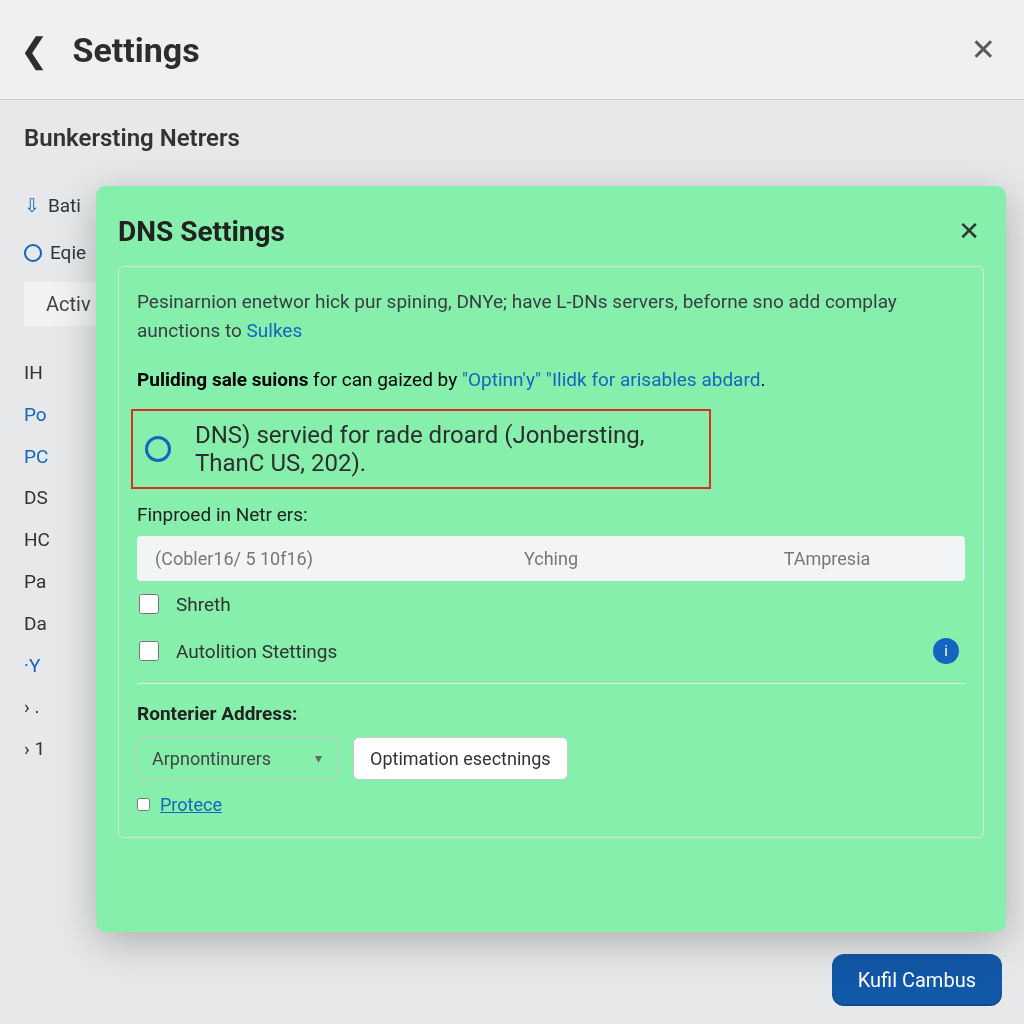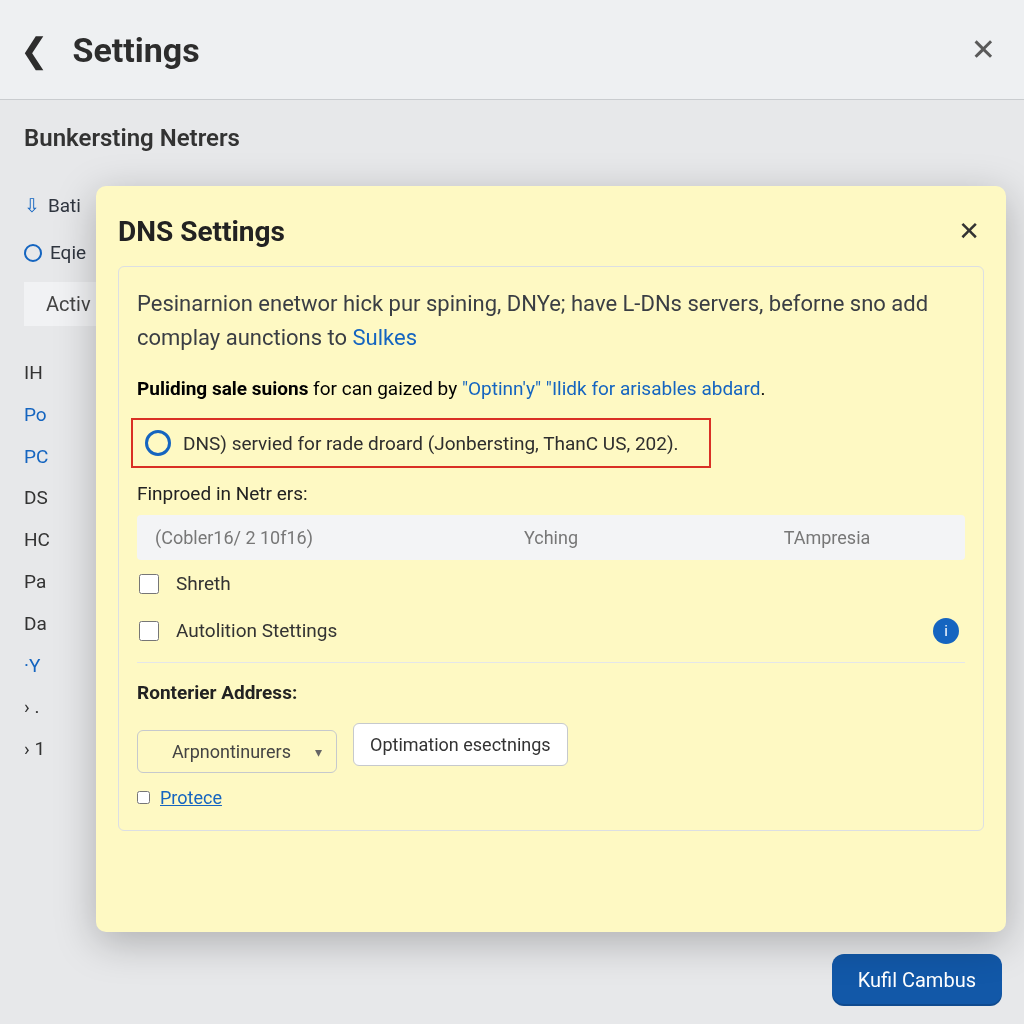--- a/index.html
+++ b/index.html
@@ -21,38 +21,38 @@
   .page-heading { font-size: 24px; font-weight: 600; color: #333; margin-bottom: 30px; }
   .bg-row { font-size: 19px; color: #303640; padding: 12px 0; display: flex; align-items: center; gap: 8px; }
   .bg-row .dot { width: 18px; height: 18px; border: 2px solid #1565c0; border-radius: 50%; display:inline-block;}
   .bg-tab { background:#f1f2f4; display:inline-block; padding:10px 22px; font-size:20px; color:#444; margin-top:6px;}
   .bg-list { margin-top: 26px; font-size: 19px; color: #333; line-height: 2.2; }
   .bg-list .blue { color:#1565c0; }
 
   
   .modal {
     position: absolute; left: 96px; top: 186px; width: 910px; height: 746px;
-    background: #fef9c3; border-radius: 10px; box-shadow: 0 10px 40px rgba(0,0,0,.25);
+    background: #86efac; border-radius: 10px; box-shadow: 0 10px 40px rgba(0,0,0,.25);
     padding: 26px 22px 20px 22px;
   }
   .modal-head { display:flex; align-items:center; justify-content:space-between; }
   .modal-head h2 { font-size: 28px; font-weight: 700; color: #222; }
   .modal-head .x { font-size: 26px; color: #333; cursor:pointer; padding:4px;}
   .tabs { display:flex; gap: 80px; margin-top: 14px; border-bottom: 1px solid #e1e3e6; font-size: 20px; }
   .tab { padding: 10px 4px 12px 4px; color:#6a6f76; cursor:pointer; }
   .tab.active { color:#1565c0; border-bottom: 3px solid #1565c0; font-weight:500;}
   .panel { border:1px solid #dcdfe3; border-radius:6px; margin-top: 16px; padding: 20px 18px 22px 18px; }
-  .desc { font-size: 22px; color: #3a3e44; line-height: 1.55; }
+  .desc { font-size: 19px; color: #3a3e44; line-height: 1.55; }
   .desc a, .link { color:#1565c0; text-decoration:none; }
   .subdesc { margin-top: 22px; font-size:19px; }
   .subdesc .bold { font-weight:700; }
 
   .highlight {
     border: 2.5px solid #d93025; padding: 10px 12px; margin: 18px -6px 14px -6px;
-    display:flex; align-items:center; gap: 12px; font-size: 19px; color:#2e2e2e;
+    display:flex; align-items:center; gap: 24px; font-size: 24px; color:#2e2e2e;
     width: 580px;
   }
   .radio {
     width: 26px; height:26px; border:3px solid #1565c0; border-radius:50%; flex:none;
   }
 
   .section-label { font-weight:400; font-size:19px; color:#222; margin-top:6px;}
   .table-head {
     display:flex; background:#f3f4f6; margin-top:10px; border-radius:4px;
     font-size:18px; color:#777;
@@ -62,21 +62,21 @@
 
   .check-row { display:flex; align-items:center; gap:17px; font-size:19px; color:#333; padding:12px 2px; position:relative;}
   .check-row input[type=checkbox]{ width:20px; height:20px; }
   .info-dot { position:absolute; right:6px; width:26px; height:26px; background:#1565c0; border-radius:50%; color:#fff; font-size:15px; display:flex; align-items:center; justify-content:center;}
 
   .divider { height:1px; background:#e4e6e9; margin: 8px 0 18px 0;}
 
   .controls { display:flex; gap:16px; align-items:center;}
   .select {
     border:1px solid #c6c9cd; border-radius:6px; padding:10px 14px; font-size:18px; color:#444;
-    display:flex; align-items:center; gap:24px; cursor:pointer; min-width:200px; justify-content:flex-end;margin-top:14px;
+    display:flex; align-items:center; gap:24px; cursor:pointer; min-width:200px; justify-content:space-between;
   }
   .select .chev { color:#666; font-size:14px;}
   .btn-outline {
     border:1px solid #c6c9cd; border-radius:6px; padding:10px 16px; font-size:18px; color:#333; background:#fff; cursor:pointer;
   }
   .small-check { display:flex; align-items:center; gap:10px; margin-top:14px; font-size:18px;}
   .small-check a { color:#1565c0;}
 
   
   .primary-btn {
@@ -138,21 +138,21 @@
       <span class="bold">Puliding sale suions</span><span> for can gaized by </span><a href="#" class="link">"Optinn'y"</a> <a href="#" class="link">"Ilidk for arisables abdard</a><span>.</span>
     </p>
 
     <div class="highlight">
       <span class="radio"></span>
       <span>DNS) servied for rade droard (Jonbersting, ThanC US, 202).</span>
     </div>
 
     <div class="section-label">Finproed in Netr ers:</div>
     <div class="table-head">
-      <div>(Cobler16/ 2 10f16)</div>
+      <div>(Cobler16/ 5 10f16)</div>
       <div>Yching</div>
       <div>TAmpresia</div>
     </div>
 
     <label class="check-row">
       <input type="checkbox" style="">
       <span>Shreth</span>
     </label>
     <label class="check-row">
       <input type="checkbox" style="">

